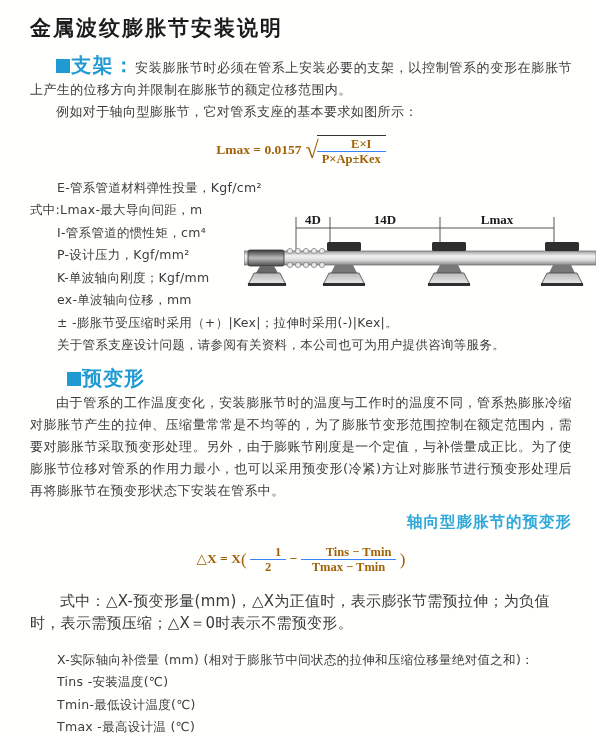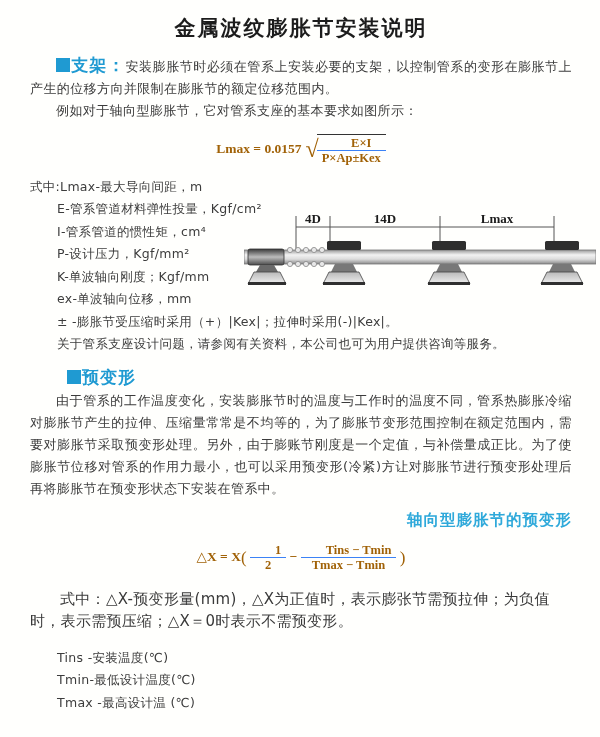--- a/index.html
+++ b/index.html
@@ -2,27 +2,27 @@
 <html><head>
 <meta charset="utf-8">
 <style>
   html,body{margin:0;padding:0;}
   body{
     width:600px;height:737px;overflow:hidden;background:#fffffd;
     font-family:"DejaVu Sans","Liberation Sans",sans-serif;color:#3a3a3a;
   }
   .page{box-sizing:border-box;width:600px;height:737px;padding:8px 28px 0 30px;}
   .title{
-    text-align:center;font-size:21px;font-weight:bold;color:#1c1c1c;
+    text-align:left;font-size:21px;font-weight:bold;color:#1c1c1c;
     letter-spacing:2px;margin:6px 0 12px 0;
   }
   .para{font-size:13px;line-height:22px;margin:0;text-align:justify;letter-spacing:0.4px;color:#3c3c3c;}
   .indent{text-indent:2em;}
   .sq{display:inline-block;width:14px;height:14px;background:#1f9ad2;margin-right:1px;vertical-align:-1px;}
-  .sec-head{font-size:17px;font-weight:bold;color:#1f9ad2;letter-spacing:1px;}
+  .sec-head{font-size:20px;font-weight:bold;color:#1f9ad2;letter-spacing:1px;}
   .sub-head{font-size:15.5px;font-weight:bold;color:#2fa9da;letter-spacing:1px;margin:10px 0 4px 0;text-align:right;}
   .formula-row{
     text-align:center;margin:12px 0 10px 0;color:#a16207;
     font-family:"Liberation Serif","DejaVu Serif",serif;font-weight:bold;font-size:13.5px;
   }
   .frac{display:inline-block;vertical-align:middle;text-align:center;line-height:1.15;font-size:12.5px;}
   .frac .num{display:block;padding:0 5px;margin-left:20px;}
   .frac .den{display:block;border-top:1px solid #3b82f6;padding:0 5px;}
   .sqrt-sym{font-size:24px;font-weight:normal;vertical-align:middle;margin:0 -2px 0 4px;}
   .rad-box{display:inline-block;border-top:1.5px solid #333;vertical-align:middle;padding-top:1px;}
@@ -46,22 +46,22 @@
   <p class="para indent"><span class="sq"></span><span class="sec-head">支架：</span><span>安装膨胀节时必须在管系上安装必要的支架，以控制管系的变形在膨胀节上产生的位移方向并限制在膨胀节的额定位移范围内。</span></p>
 
   <p class="para indent">例如对于轴向型膨胀节，它对管系支座的基本要求如图所示：</p>
 
   <div class="formula-row">
     <span>Lmax = 0.0157</span><span class="sqrt-sym">√</span><span class="rad-box"><span class="frac"><span class="num">E×I</span><span class="den">P×Ap±Kex</span></span></span>
   </div>
 
   <div class="def-wrap">
     <div>
+      <div class="def-line ind">E-管系管道材料弹性投量，Kgf/cm²</div>
       <div class="def-line">式中:Lmax-最大导向间距，m</div>
-      <div class="def-line ind">E-管系管道材料弹性投量，Kgf/cm²</div>
       <div class="def-line ind">I-管系管道的惯性矩，cm⁴</div>
       <div class="def-line ind">P-设计压力，Kgf/mm²</div>
       <div class="def-line ind">K-单波轴向刚度；Kgf/mm</div>
       <div class="def-line ind">ex-单波轴向位移，mm</div>
       <div class="def-line ind">± -膨胀节受压缩时采用（+）|Kex|；拉伸时采用(-)|Kex|。</div>
       <div class="def-line ind">关于管系支座设计问题，请参阅有关资料，本公司也可为用户提供咨询等服务。</div>
     </div>
 
     <svg class="diagram" width="352" height="100" viewBox="0 0 352 100">
       <defs>
@@ -149,19 +149,20 @@
     <span>△X = X</span><span class="paren">(</span>
     <span class="frac"><span class="num">1</span><span class="den">2</span></span>
     <span>−</span>
     <span class="frac"><span class="num">Tins − Tmin</span><span class="den">Tmax − Tmin</span></span>
     <span class="paren">)</span>
   </div>
 
   <p class="explain indent">式中：△X-预变形量(mm)，△X为正值时，表示膨张节需预拉伸；为负值时，表示需预压缩；△X＝0时表示不需预变形。</p>
 
   <div class="items">
+    <div class="def-line ind">X-实际轴向补偿量 (mm) (相对于膨胀节中间状态的拉伸和压缩位移量绝对值之和)：</div>
     <div class="def-line ind">Tins -安装温度(℃)</div>
     <div class="def-line ind">Tmin-最低设计温度(℃)</div>
     <div class="def-line ind">Tmax -最高设计温 (℃)</div>
 
   </div>
 
 </div>
 
 </body></html>

